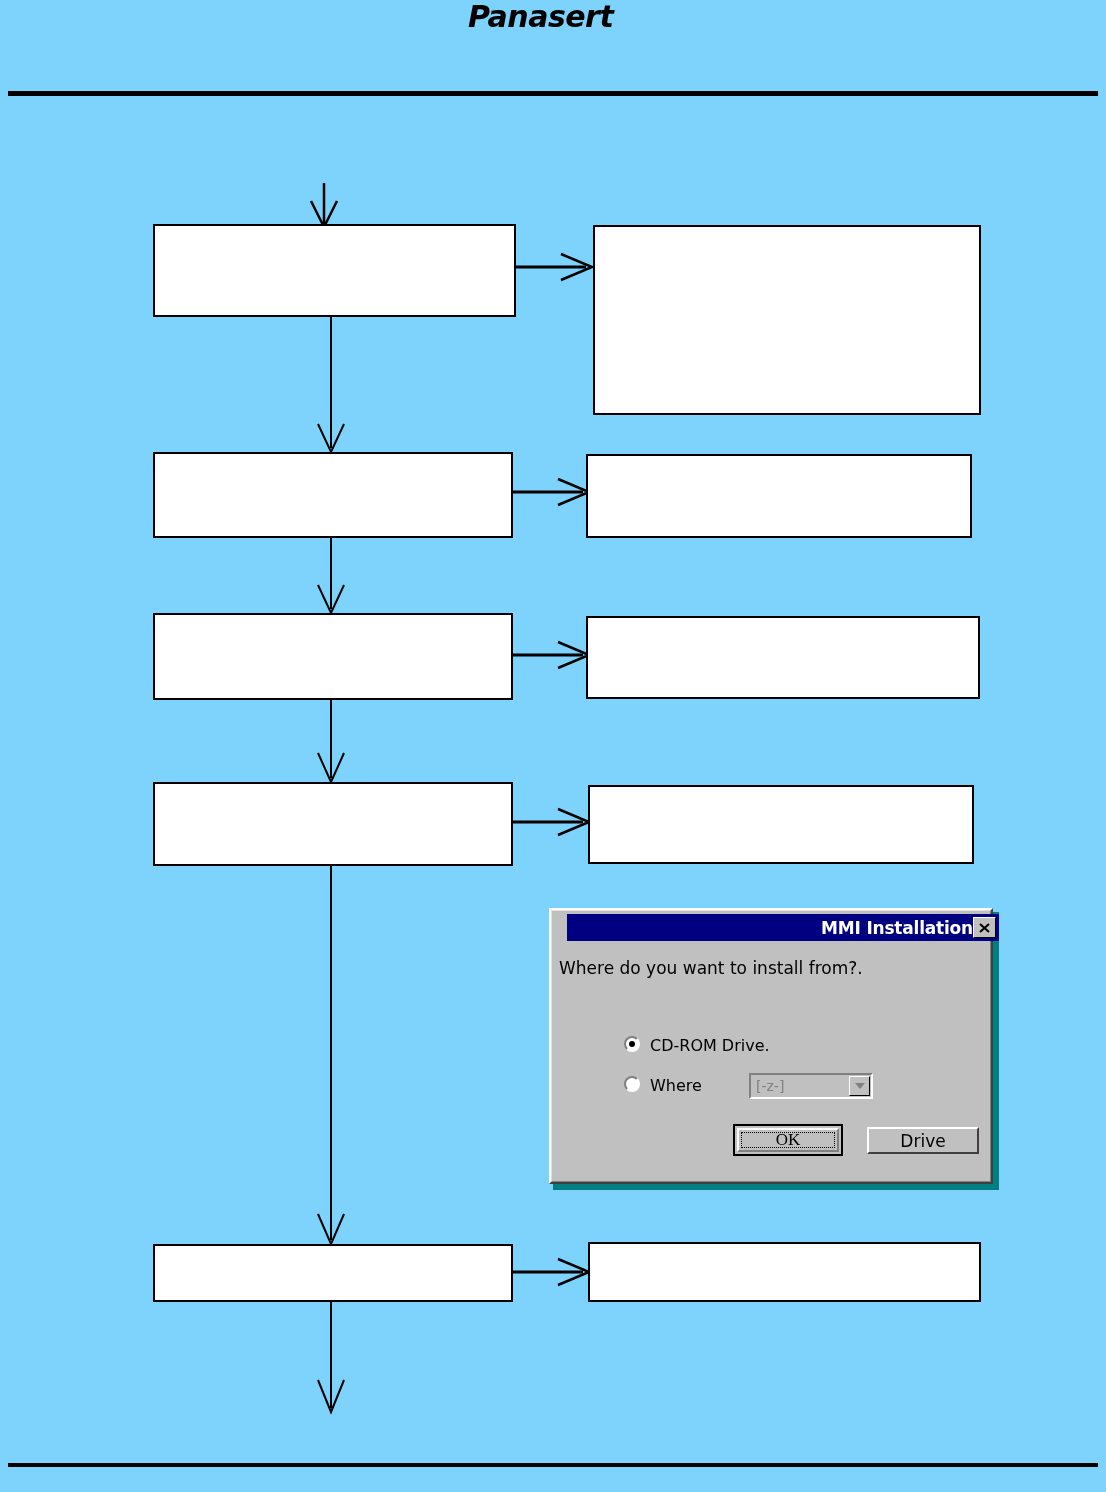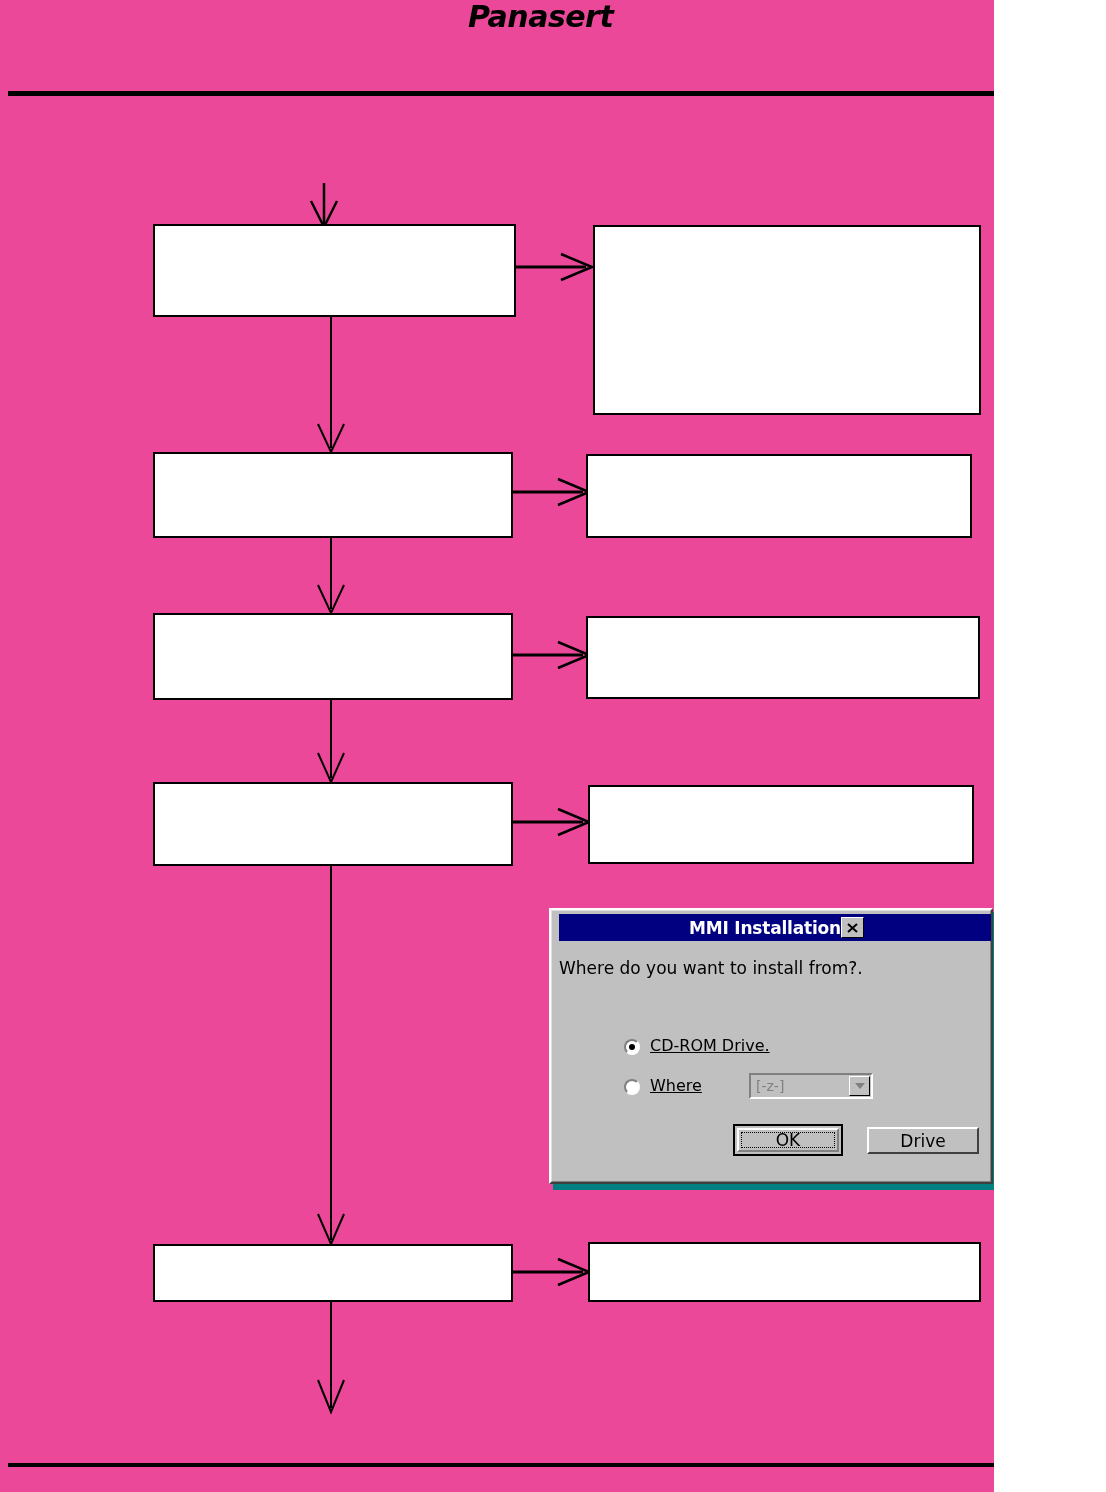--- a/index.html
+++ b/index.html
@@ -6,23 +6,23 @@
   html, body {
     margin: 0;
     padding: 0;
     background: #ffffff;
   }
   body {
     font-family: "Liberation Sans", sans-serif;
   }
   #page {
     position: relative;
-    width: 994px;
+    width: 1106px;
     height: 1492px;
-    background: #ec4899;
+    background: #7dd3fc;
     overflow: hidden;
   }
 
   
   .brand-logo {
     position: absolute;
     left: 468px;
     top: 0px;
     width: 180px;
     height: 38px;
@@ -115,28 +115,28 @@
   .dialog-shadow-b {
     position: absolute;
     left: 553px;
     top: 1184px;
     width: 446px;
     height: 6px;
     background: #008080;
   }
   .titlebar {
     position: absolute;
-    left: 8px;
+    left: 16px;
     top: 4px;
     width: 432px;
     height: 27px;
     background: #000080;
     display: flex;
     align-items: center;
-    justify-content: center;
+    justify-content: flex-end;
   }
   .titlebar-text {
     color: #ffffff;
     font-family: "DejaVu Sans", sans-serif;
     font-weight: bold;
     font-size: 17px;
     padding-left: 6px;
     letter-spacing: -0.2px;
     white-space: nowrap;
   }
@@ -162,22 +162,21 @@
     left: 8px;
     top: 48px;
     font-size: 17px;
     color: #000000;
     font-family: "DejaVu Sans", sans-serif;
     white-space: nowrap;
   }
   .radio-row {
     position: absolute;
     display: flex;
-    align-items: flex-end;
-    text-decoration: underline;
+    align-items: flex-start;
   }
   .radio-row.r1 { left: 73px; top: 126px; }
   .radio-row.r2 { left: 73px; top: 166px; }
   .radio-dot {
     width: 16px;
     height: 16px;
     border-radius: 50%;
     background: #ffffff;
     border-top: 2px solid #808080;
     border-left: 2px solid #808080;
@@ -283,20 +282,21 @@
     height: 100%;
     box-sizing: border-box;
     background: #c0c0c0;
     border-top: 2px solid #ffffff;
     border-left: 2px solid #ffffff;
     border-right: 2px solid #808080;
     border-bottom: 2px solid #808080;
     display: flex;
     align-items: center;
     justify-content: center;
+    font-family: Liberation Serif, serif;
   }
   .btn.ok .ok-focus {
     width: calc(100% - 4px);
     height: calc(100% - 4px);
     border: 1px dotted #000000;
     display: flex;
     align-items: center;
     justify-content: center;
     box-sizing: border-box;
   }

